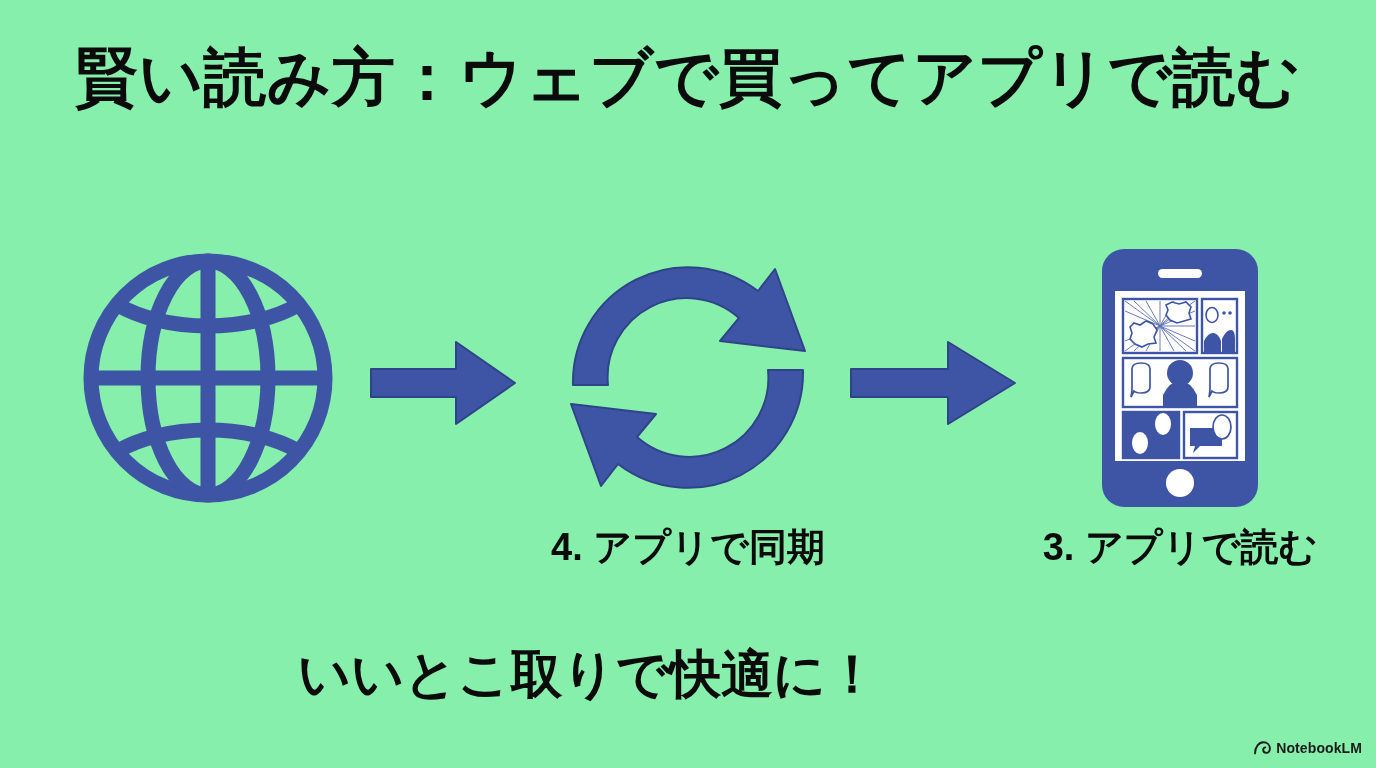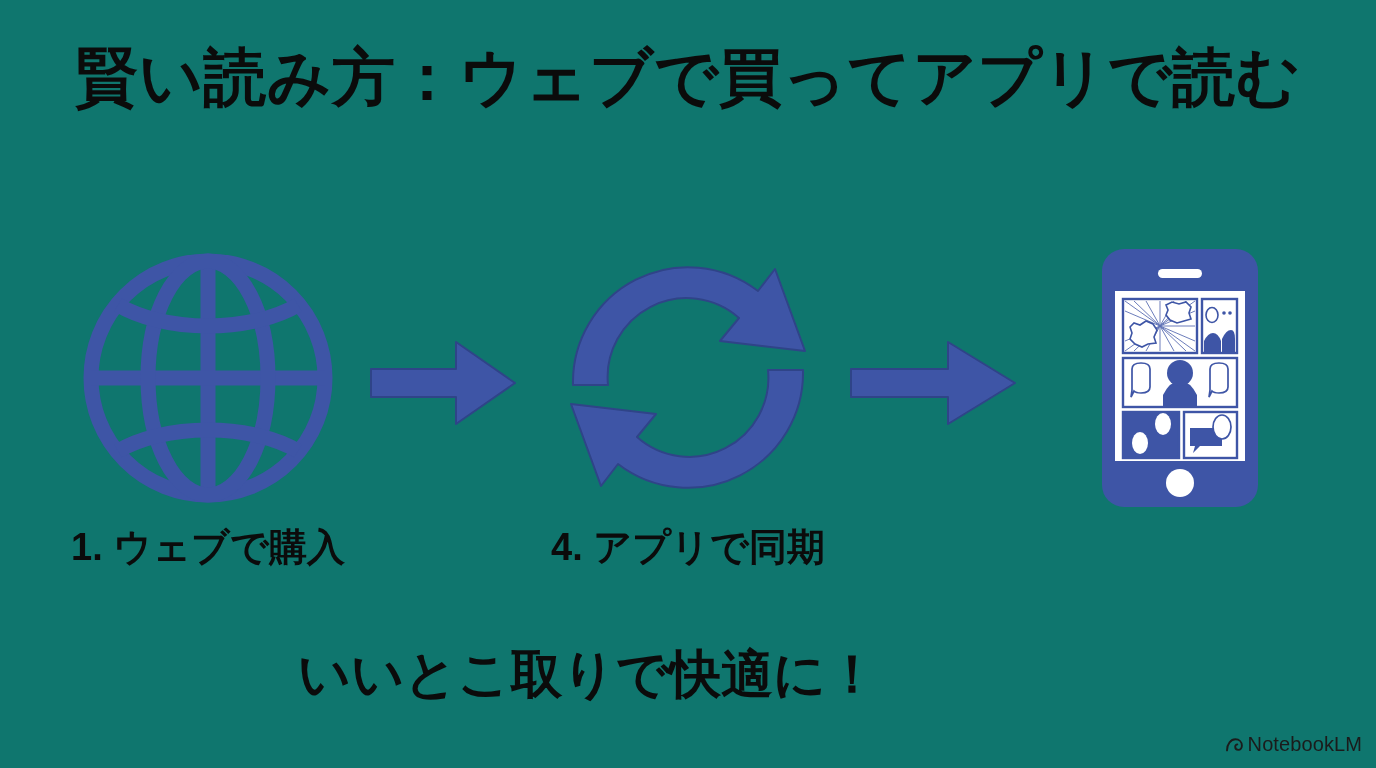--- a/index.html
+++ b/index.html
@@ -8,21 +8,21 @@
     padding: 0;
     background: #ffffff;
   }
   body {
     font-family: "Liberation Sans", "DejaVu Sans", sans-serif;
   }
   #slide {
     position: relative;
     width: 1376px;
     height: 768px;
-    background: #0f766e;
+    background: #86efac;
     overflow: hidden;
   }
 
   
   #title {
     position: absolute;
     left: 0;
     top: 44px;
     width: 1376px;
     text-align: center;
@@ -100,22 +100,22 @@
   #watermark {
     position: absolute;
     right: 14px;
     bottom: 12px;
     display: flex;
     align-items: center;
     gap: 5px;
     color: #1b1b1b;
   }
   #watermark .wm-text {
-    font-size: 20px;
-    font-weight: 400;
+    font-size: 14px;
+    font-weight: 700;
     letter-spacing: 0.1px;
   }
 </style>
 </head>
 <body>
 
 <div id="slide">
 
   <div id="title">賢い読み方：ウェブで買ってアプリで読む</div>
 
@@ -127,21 +127,20 @@
           <g fill="none" stroke="#3e55a6" stroke-width="15">
             <circle cx="125" cy="125" r="117"></circle>
             <line x1="125" y1="8" x2="125" y2="242"></line>
             <line x1="8" y1="125" x2="242" y2="125"></line>
             <ellipse cx="125" cy="125" rx="60" ry="117"></ellipse>
             <path d="M 35 52 A 120 62 0 0 0 215 52"></path>
             <path d="M 35 198 A 120 62 0 0 1 215 198"></path>
           </g>
         </svg>
       </div>
-      <div class="step-label">1. ウェブで購入</div>
     </div>
 
     <div class="step" id="step-2">
       <div class="step-icon">
         <svg width="250" height="245" viewBox="0 0 250 245">
           <g fill="#3e55a6" stroke="#2f4488" stroke-width="2" stroke-linejoin="round">
 
             <path d="M 10 130
                      A 115 115 0 0 1 195 36
                      L 212 14
@@ -229,20 +228,21 @@
             <rect x="23" y="165" width="56" height="46" fill="#3e55a6"></rect>
             <ellipse cx="63" cy="177" rx="8" ry="11" fill="#ffffff" stroke="none"></ellipse>
             <ellipse cx="40" cy="196" rx="8" ry="11" fill="#ffffff" stroke="none"></ellipse>
 
             <rect x="84" y="165" width="53" height="46"></rect>
             <path d="M 90 181 L 122 181 L 122 199 L 100 199 L 93 206 L 95 199 L 90 199 Z" fill="#3e55a6" stroke="none"></path>
             <ellipse cx="122" cy="180" rx="9" ry="12" fill="#ffffff" stroke="#3e55a6" stroke-width="1.7"></ellipse>
           </g>
         </svg>
       </div>
+      <div class="step-label">3. アプリで読む</div>
     </div>
   </div>
 
   <div class="arrow" id="arrow-1">
     <svg width="150" height="90" viewBox="0 0 150 90">
       <path d="M 3 31 L 88 31 L 88 4 L 147 45 L 88 86 L 88 59 L 3 59 Z" fill="#3e55a6" stroke="#2f4488" stroke-width="2" stroke-linejoin="round"></path>
     </svg>
   </div>
 
   <div class="arrow" id="arrow-2">

